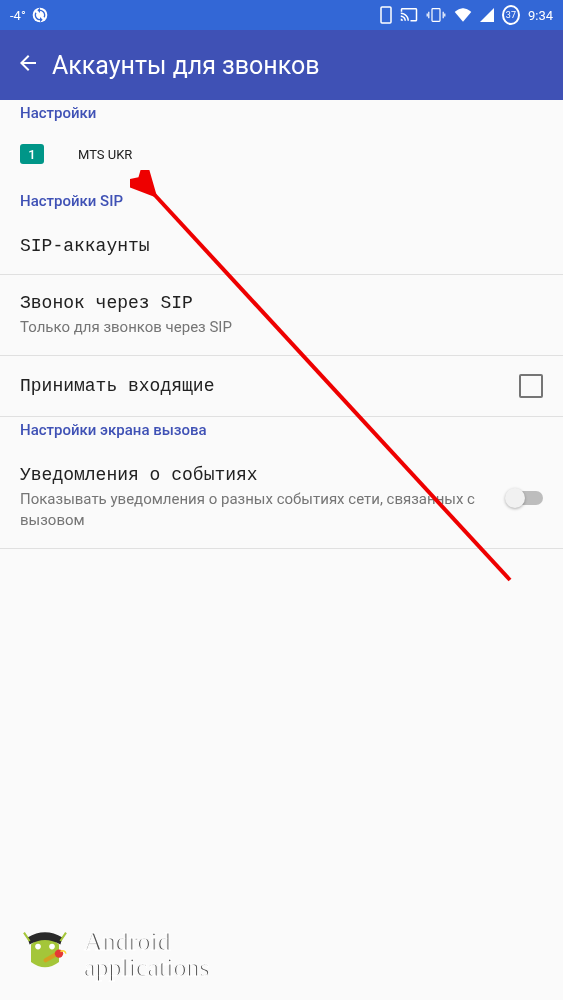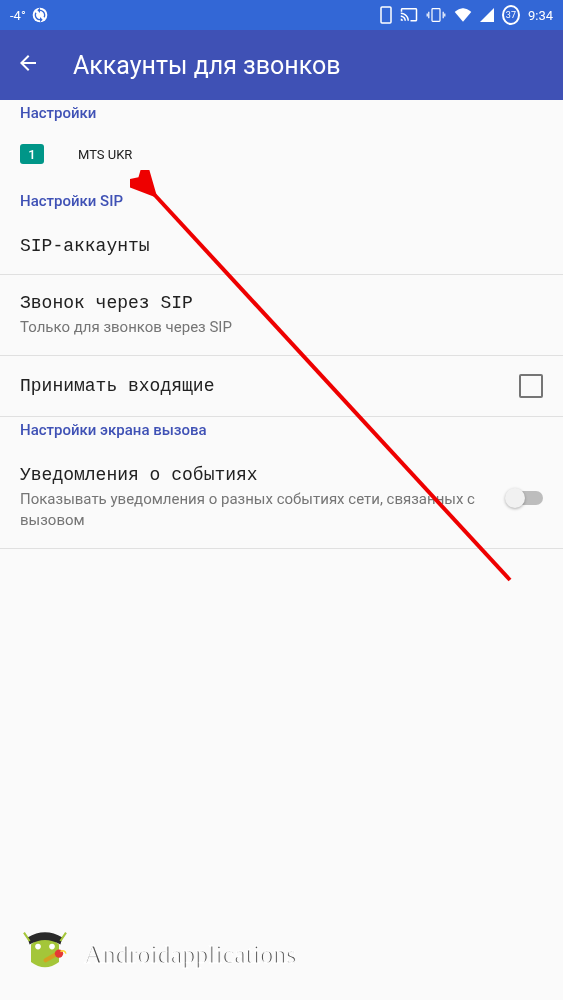--- a/index.html
+++ b/index.html
@@ -19,21 +19,21 @@
     .status-icon { display: inline-flex; align-items: center; }
     .battery-circle { width: 18px; height: 20px; border-radius: 50%; border: 2px solid #fff; display: flex; align-items: center; justify-content: center; font-size: 9px; }
     
     .app-bar {
       height: 70px;
       background: #3f51b5;
       color: #fff;
       display: flex;
       align-items: center;
       padding: 12px 16px;
-      gap: 33px;
+      gap: 12px;
     }
     .back-arrow { cursor: pointer; }
     .app-title { font-size: 25px; font-weight: 400; }
     
     .content { background: #fafafa; }
     
     .section-header {
       font-size: 15px;
       font-weight: 500;
       color: #3f51b5;
@@ -112,21 +112,21 @@
       left: 0;
       display: flex;
       align-items: center;
       padding: 10px;
       gap: 4px;
     }
     .watermark-logo {
       width: 70px;
       height: 70px;
     }
-    .watermark-text { display: flex; flex-direction: row; line-height: 1; }
+    .watermark-text { display: flex; flex-direction: column; line-height: 1; }
     .watermark-line1, .watermark-line2 {
       font-family: "Comic Sans MS", cursive;
       font-size: 26px;
       color: #555;
       -webkit-text-stroke: 1px #fff;
     }
   </style>
 </head>
 <body>
 

